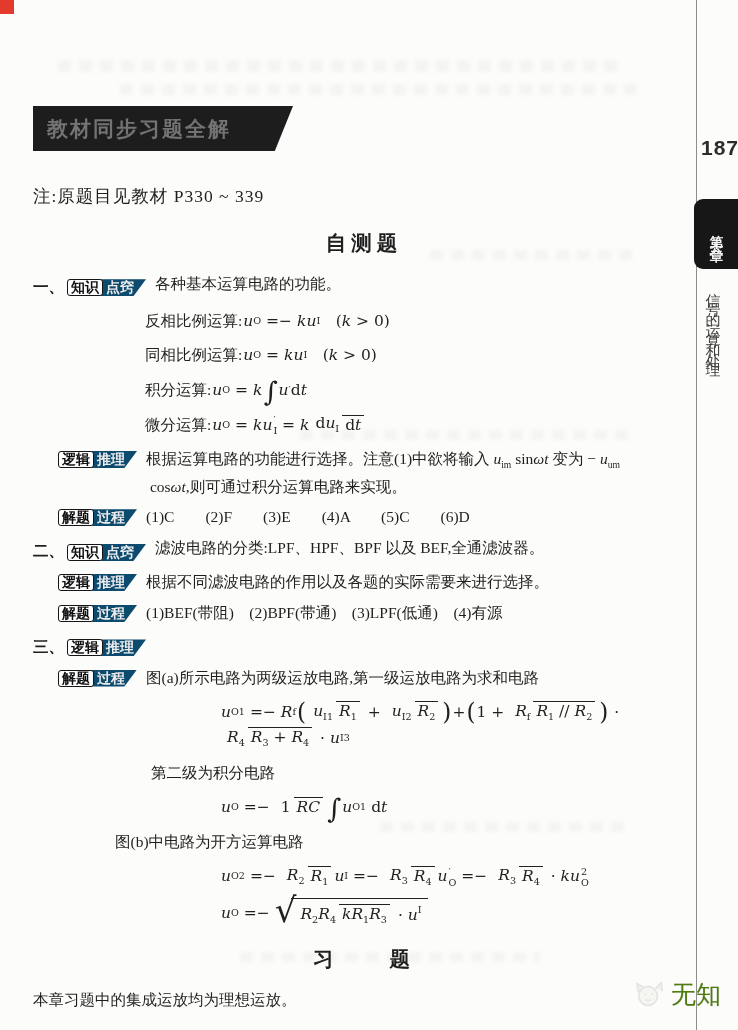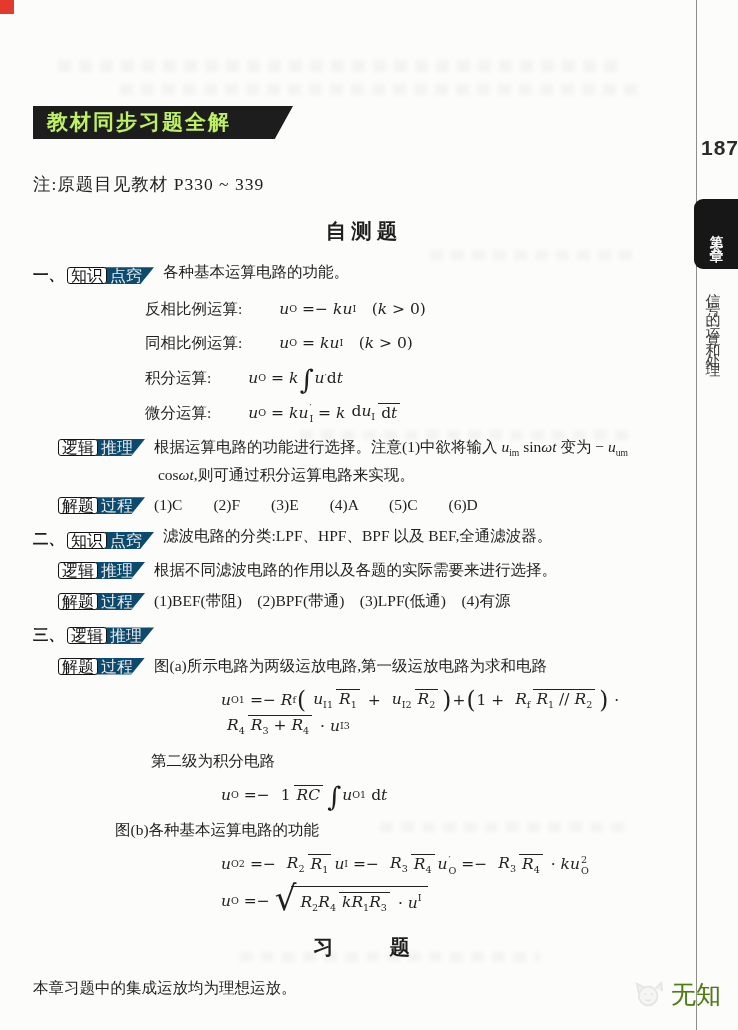--- a/index.html
+++ b/index.html
@@ -19,43 +19,43 @@
   .vtext{writing-mode:vertical-rl;text-orientation:upright;font-family:"Liberation Sans","DejaVu Sans",sans-serif;}
   .chapter-tab .vtext{color:#f4f4f4;font-size:13.5px;letter-spacing:7px;font-weight:600;}
   .chapter-title{position:absolute;left:703px;top:281px;color:#3d3d3d;font-size:15px;letter-spacing:10px;}
   
   .watermark{position:absolute;left:634px;top:978px;display:flex;align-items:center;gap:5px;}
   .wm-icon{width:32px;height:30px;flex:none;opacity:.85;}
   .wm-text{font-family:"Liberation Sans","DejaVu Sans",sans-serif;font-size:25px;font-weight:400;
            color:#4d7c0f;text-shadow:0 0 1px #cfcfcc;}
   
   .content{position:absolute;left:33px;top:106px;width:662px;font-size:15.5px;line-height:1.7;}
-  .banner{width:246px;height:33px;background:#1d1d1d;color:#bef264;display:flex;align-items:center;
-          padding-left:14px;font-family:Liberation Serif, serif;font-size:21px;
+  .banner{width:246px;height:45px;background:#1d1d1d;color:#737373;display:flex;align-items:center;
+          padding-left:14px;font-family:Liberation Sans, sans-serif;font-size:21px;
           font-weight:700;letter-spacing:2px;clip-path:polygon(0 0,100% 0,93% 100%,0 100%);}
   .note{margin-top:31px;font-size:17.5px;letter-spacing:1px;}
   .h1{text-align:center;font-size:20.5px;font-weight:700;letter-spacing:5px;margin:14px 0 10px 0;}
   
   .line{display:flex;align-items:flex-start;margin:4.5px 0;}
   .line.nonum{padding-left:23px;}
   .lead{flex:none;display:flex;align-items:center;padding-top:3px;}
   .num{font-weight:700;margin-right:1px;}
   .ltext{flex:1;min-width:0;}
   .badge{display:inline-flex;align-items:stretch;height:17px;margin:2px 9px 0 2px;
-         font-family:"Liberation Sans","DejaVu Sans",sans-serif;font-size:16px;font-weight:400;line-height:15px;}
+         font-family:"Liberation Sans","DejaVu Sans",sans-serif;font-size:14px;font-weight:700;line-height:15px;}
   .badge-l{border:1.5px solid #141414;border-radius:3px;padding:0 3px;background:#fff;color:#101010;
            position:relative;z-index:1;display:flex;align-items:center;}
   .badge-r{background:#0c4a6e;color:#ececec;padding:0 12px 0 5px;margin-left:-2px;
            clip-path:polygon(0 0,100% 0,72% 100%,0 100%);display:flex;align-items:center;}
   .plain{margin:4px 0;}
   .plain.i0{padding-left:82px;}
   .plain.i1{padding-left:118px;}
   
   .formula{margin:8px 0;font-size:15.5px;display:flex;align-items:center;}
-  .formula.i1{padding-left:112px;gap:36px;}
+  .formula.i1{padding-left:112px;}
   .formula.i2{padding-left:188px;}
   .flabel{margin-right:1px;}
   .math{display:inline-flex;align-items:center;flex-wrap:wrap;font-family:"DejaVu Serif","Liberation Serif",serif;}
   .it{font-style:italic;}
   .rm{font-style:normal;white-space:pre;}
   sub.sb{font-size:.62em;font-style:normal;}
   sup.sp{font-size:.62em;font-style:normal;}
   .intg{font-size:1.75em;font-style:italic;line-height:1;margin:0 1px;transform:translateY(1px);}
   .big{font-size:1.5em;font-weight:400;line-height:1;margin:0 1px;}
   .frac{display:inline-flex;flex-direction:row;align-items:center;vertical-align:middle;margin:0 3px;line-height:1.25;}
@@ -271,21 +271,21 @@
               <span class="fnum"><span class="rm">1</span></span>
               <span class="fden"><span class="it">RC</span></span>
             </span>
             <span class="intg">∫</span>
             <span class="it">u</span>
             <sub class="sb">O1</sub>
             <span class="rm"> d</span>
             <span class="it">t</span>
           </span>
         </div>
-        <div class="plain i0">图(b)各种基本运算电路的功能</div>
+        <div class="plain i0">图(b)中电路为开方运算电路</div>
         <div class="formula i2">
           <span class="math">
             <span class="it">u</span>
             <sub class="sb">O2</sub>
             <span class="rm"> =− </span>
             <span class="frac">
               <span class="fnum"><span class="it">R</span><sub class="sb">2</sub></span>
               <span class="fden"><span class="it">R</span><sub class="sb">1</sub></span>
             </span>
             <span class="it">u</span>

